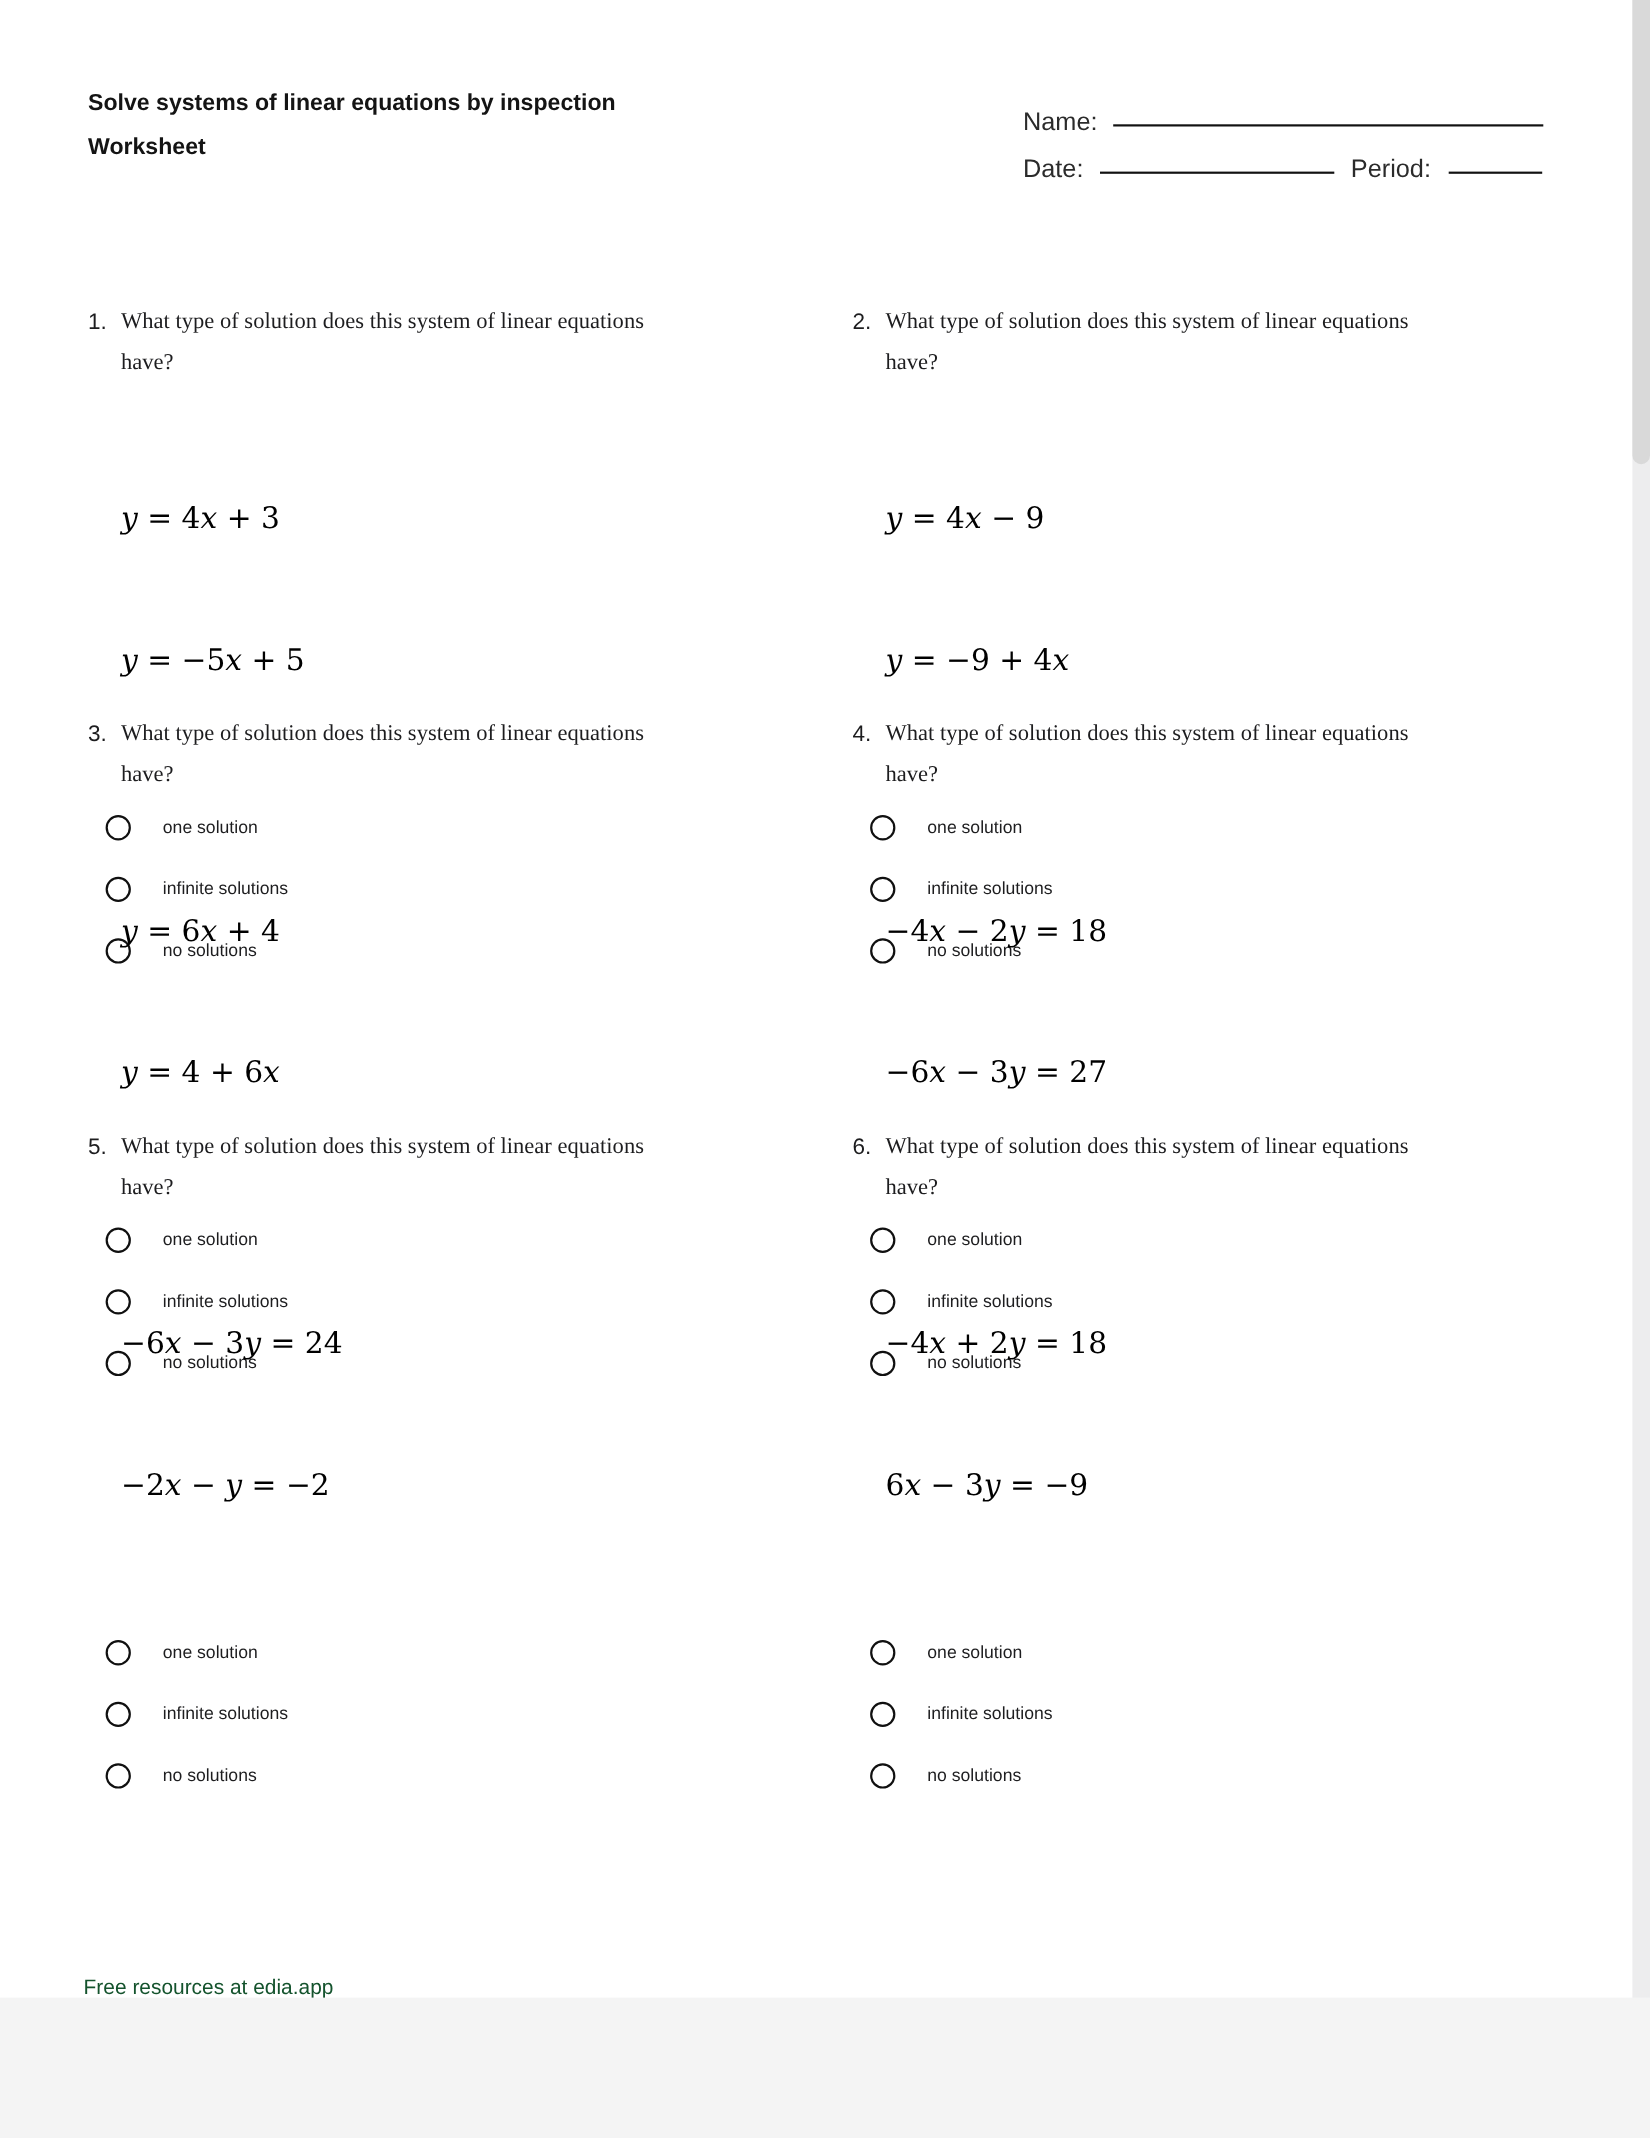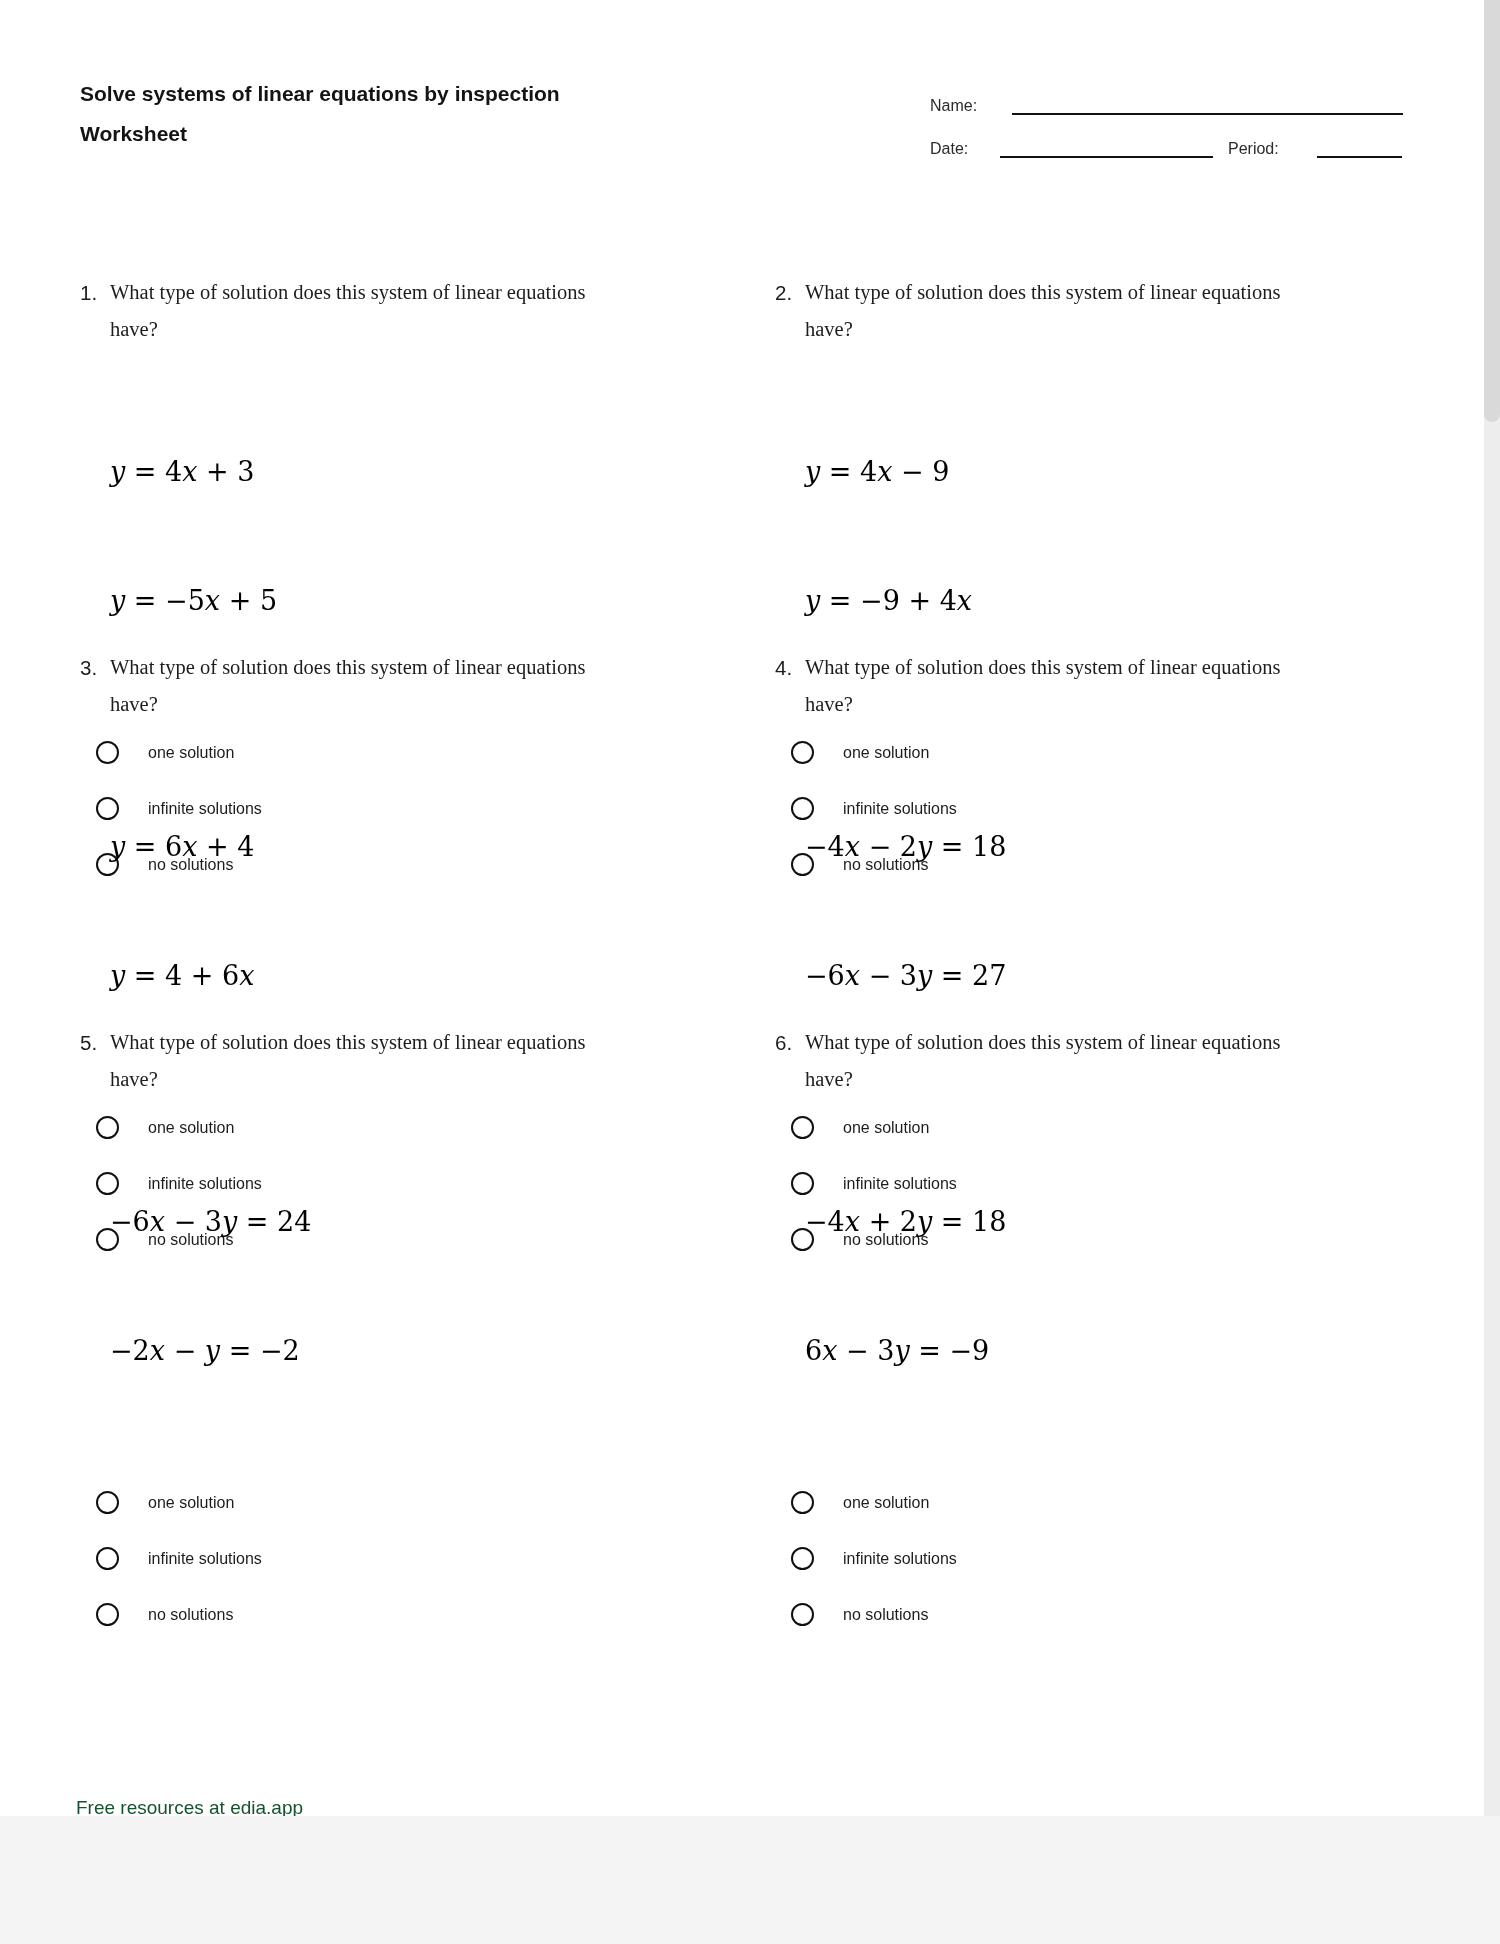--- a/index.html
+++ b/index.html
@@ -14,21 +14,21 @@
     background:#ffffff;overflow:hidden;
   }
 
   
   .title{
     position:absolute;left:80px;top:74px;
     font-size:21px;font-weight:700;line-height:40px;
     color:#141414;width:560px;
   }
   .hdr-label{
-    position:absolute;font-size:16px;color:#2b2b2b;
+    position:absolute;font-size:23px;color:#2b2b2b;
   }
   .fill-line{
     position:absolute;height:0;border-top:2.5px solid #121212;
   }
 
   
   .question{position:absolute;width:600px;}
   .q-row{display:flex;font-size:20.5px;line-height:37px;color:#1d1d1f;}
   .q-num{width:30px;flex:none;}
   .q-prompt{width:508px;font-family:Liberation Serif, serif;}

